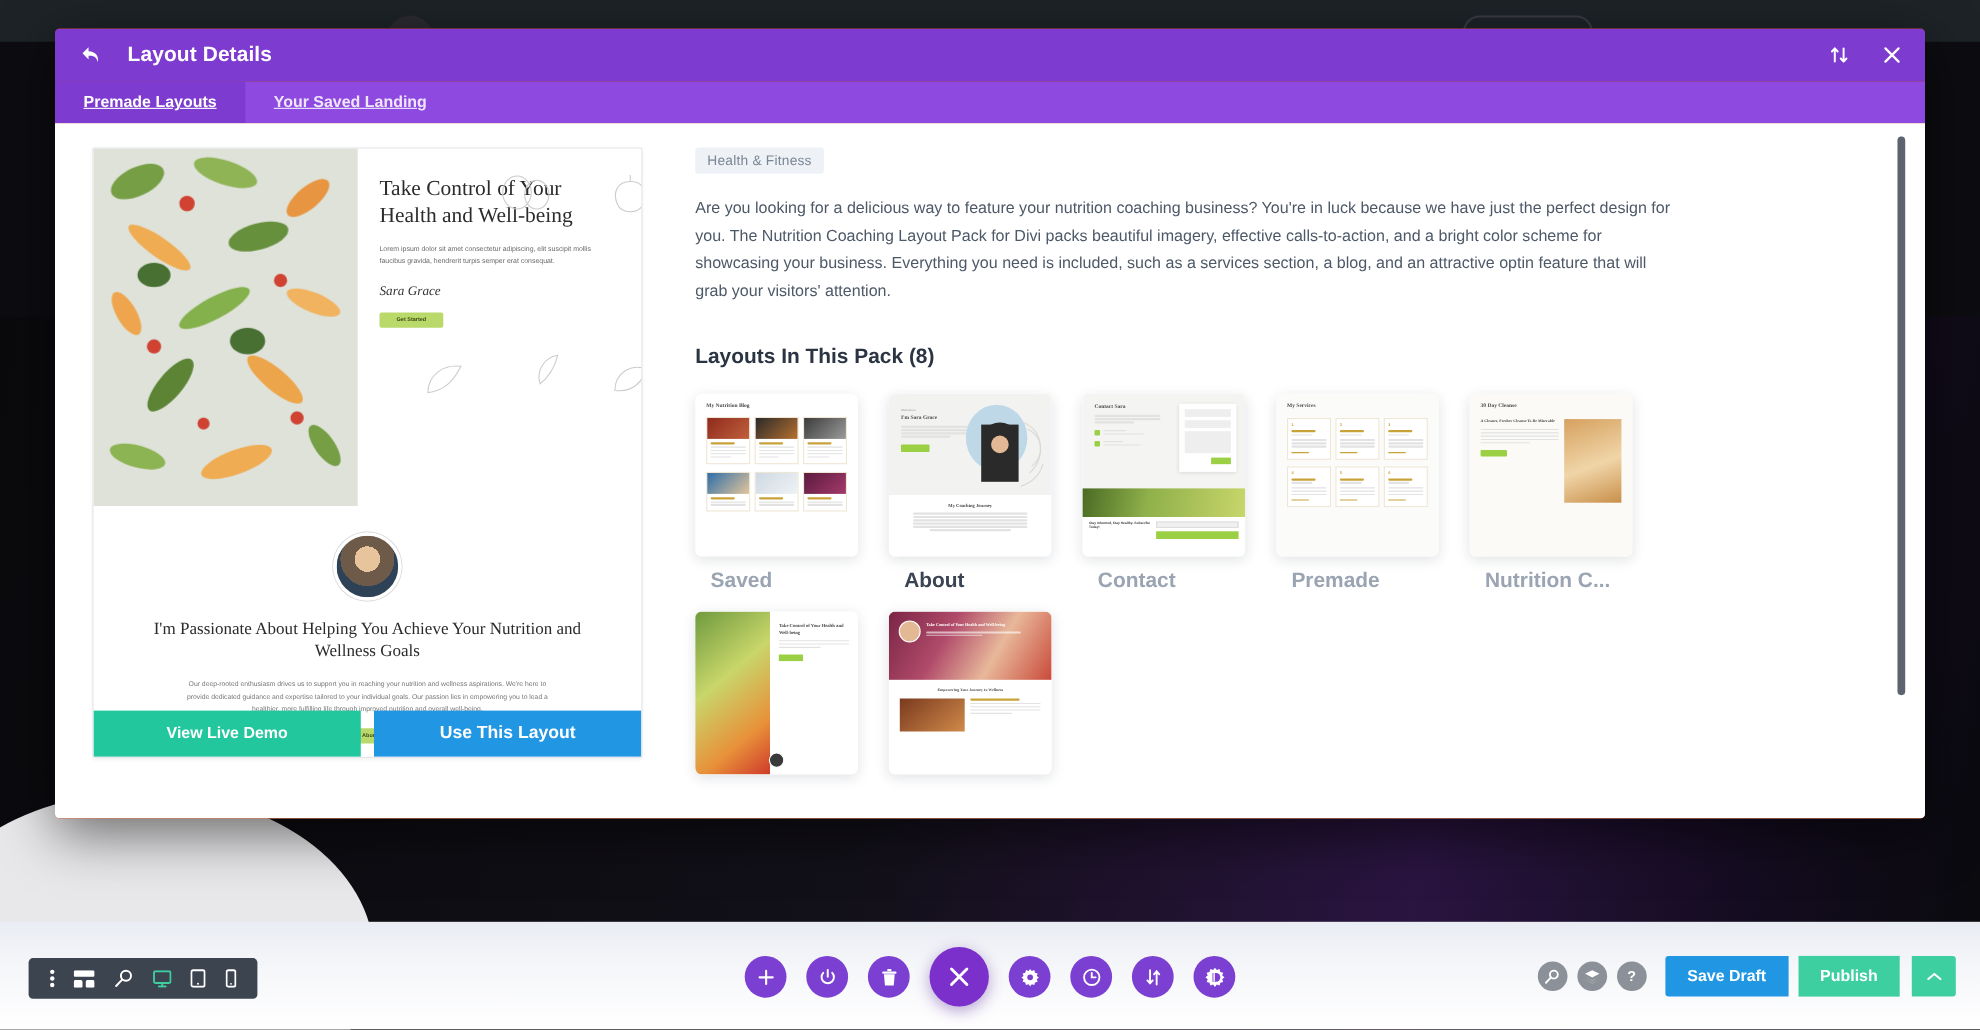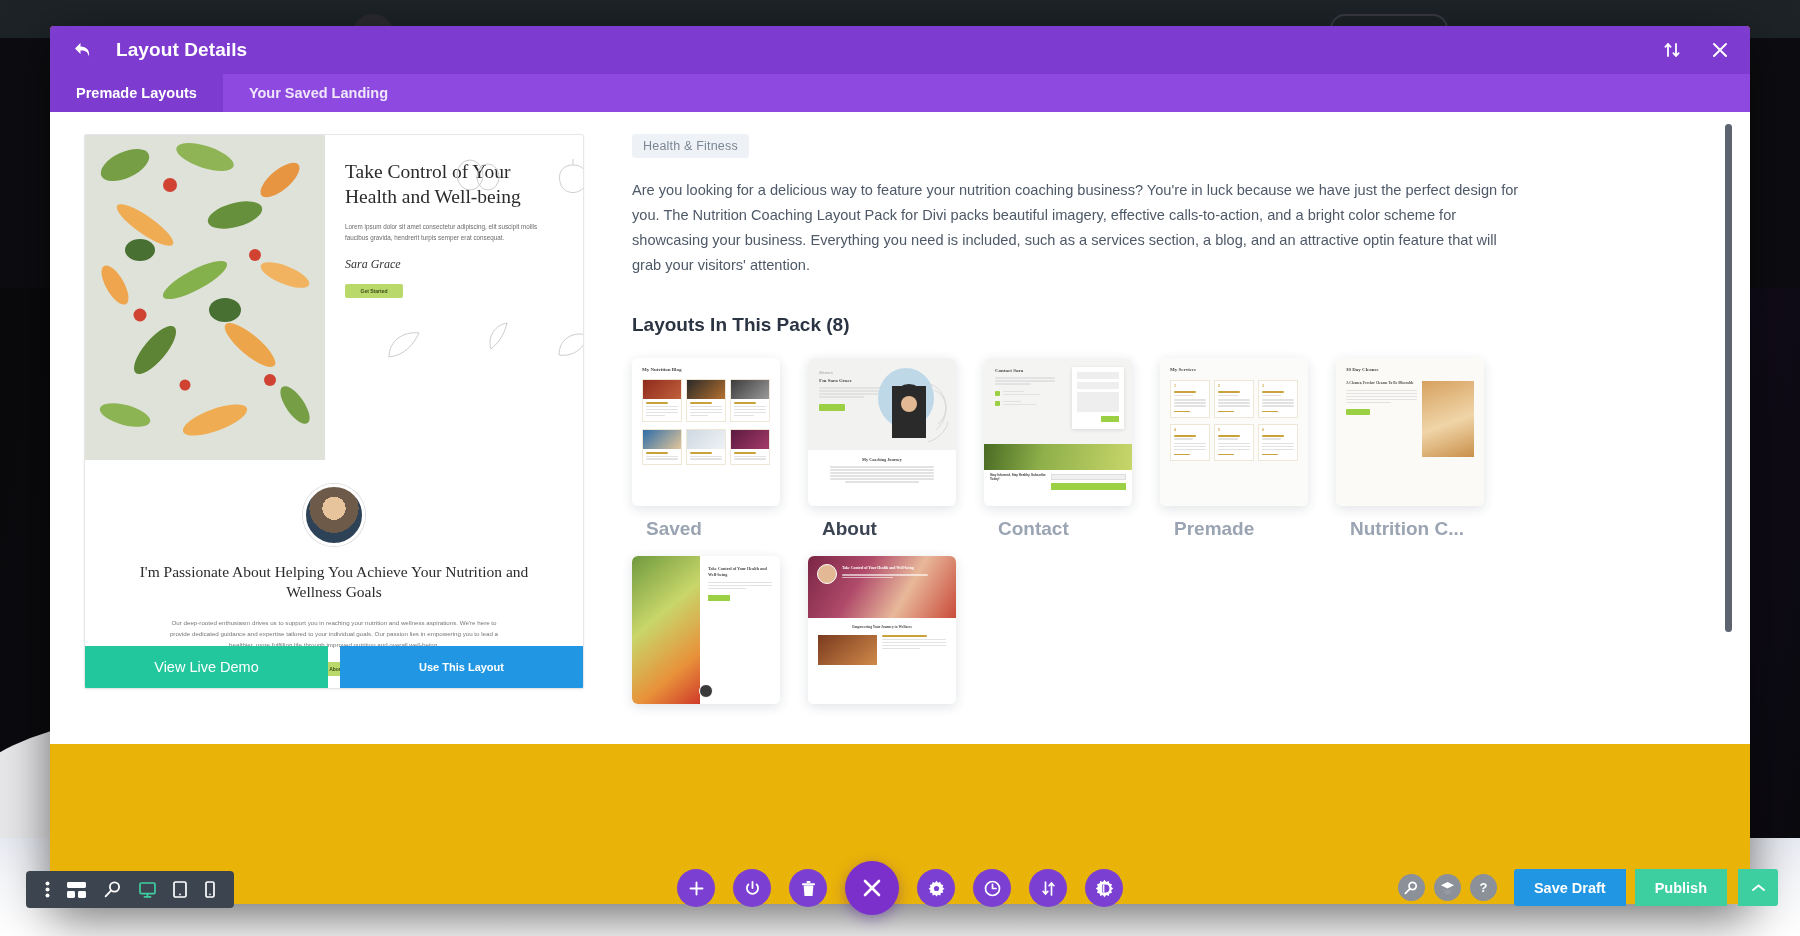--- a/index.html
+++ b/index.html
@@ -19,40 +19,40 @@
   .bd-pill { position:absolute; left:1330px; top:14px; width:118px; height:30px; border-radius:16px; border:2px solid #3a3a44; }
   .bd-body { position:absolute; left:0; top:288px; width:1800px; height:648px;
              background:linear-gradient(100deg,#0a0a0d 0%,#121018 45%,#2a1440 72%,#140c20 88%,#0a0a0d 100%); }
   .bd-swoosh { position:absolute; left:-80px; top:720px; width:420px; height:300px; border-radius:50%;
                background:#f4f4f7; opacity:.95; }
   .bd-bottom-white { position:absolute; left:0; top:838px; width:1800px; height:98px;
                background:linear-gradient(180deg,#e9ecf3 0%, #f5f6f9 40%, #ffffff 100%); }
 
   
   .modal {
-    position:absolute; left:50px; top:26px; width:1700px; height:878px;
-    background:#eab308; border-radius:4px; overflow:hidden;
+    position:absolute; left:50px; top:26px; width:1700px; height:718px;
+    background:#c2410c; border-radius:4px; overflow:hidden;
     box-shadow:0 14px 50px rgba(0,0,0,.55);
   }
   .modal-header {
     height:48px; background:#7e3bd0; display:flex; align-items:center;
     padding:0 22px; color:#fff; position:relative;
   }
   .back-icon { width:22px; height:22px; display:flex; align-items:center; justify-content:center;
                font-size:20px; line-height:1; cursor:pointer; }
   .modal-title { font-size:19px; font-weight:700; margin-left:22px; letter-spacing:.1px; }
   .header-actions { position:absolute; right:18px; top:0; height:48px; display:flex; align-items:center; gap:24px; }
   .hdr-btn { width:24px; height:24px; display:flex; align-items:center; justify-content:center;
              color:#fff; cursor:pointer; }
   .hdr-btn svg { display:block; }
 
   .tabs { height:38px; background:#8e4ae0; display:flex; align-items:stretch; }
   .tab {
     display:flex; align-items:center; padding:0 26px; color:#f0e6fb;
-    font-size:14.5px; font-weight:700; cursor:pointer; white-space:nowrap;
+    font-size:14.5px; font-weight:700; cursor:pointer; white-space:nowrap;text-decoration:underline;
   }
   .tab.active { background:#7e3bd0; color:#ffffff; }
 
   .modal-body { display:flex; height:632px; background:#fff; position:relative; }
 
   
   .preview-col { width:570px; padding:22px 0 0 34px; }
   .preview-card {
     width:500px; height:555px; border:1px solid #e4e6ea; border-radius:2px;
     background:#fff; overflow:hidden; position:relative;
@@ -75,23 +75,23 @@
   .pv-avatar { width:62px; height:62px; border-radius:50%; margin:0 auto;
                background:radial-gradient(circle at 50% 38%, #e8c49c 0 26%, #6d5a49 26% 55%, #2e4257 55%);
                border:3px solid #fff; box-shadow:0 0 0 1px #ddd; overflow:hidden; }
   .pv-h2 { font-family:"Liberation Serif", serif; font-size:15.5px; line-height:1.32; color:#2b2b2b; margin-top:16px; }
   .pv-p2 { font-size:6.2px; line-height:1.8; color:#767676; margin:14px 28px 0; }
   .pv-btn2 { margin:12px auto 0; width:62px; height:14px; background:#b9d96a; border-radius:2px;
              font-size:5px; color:#3d4a18; display:flex; align-items:center; justify-content:center; font-weight:700; }
 
   .pv-actions { position:absolute; left:0; bottom:0; width:100%; height:42px; display:flex; }
   .pv-demo { flex:1; background:#22c79e; color:#fff; display:flex; align-items:center; justify-content:center;
-             font-size:14.5px; font-weight:400; cursor:pointer; }
+             font-size:14.5px; font-weight:700; cursor:pointer; }
   .pv-use  { flex:1; background:#2196e3; color:#fff; display:flex; align-items:center; justify-content:center;
-             font-size:11px; font-weight:700; cursor:pointer;margin-left:12px; }
+             font-size:16px; font-weight:700; cursor:pointer;margin-left:12px; }
 
   
   .details-col { flex:1; padding:22px 60px 0 12px; position:relative; overflow:hidden; }
   .badge {
     display:inline-block; background:#eef2f7; color:#7b8694; font-size:12.5px;
     padding:5px 11px; border-radius:3px; letter-spacing:.2px;
   }
   .det-title { font-size:25px; color:#2b3443; font-weight:700; margin-top:22px; letter-spacing:-.2px; }
   .det-desc { margin-top:20px; font-size:14.6px; line-height:1.72; color:#4e5968; max-width:890px; }
   .det-sub { margin-top:36px; font-size:19px; font-weight:700; color:#2b3443; }

